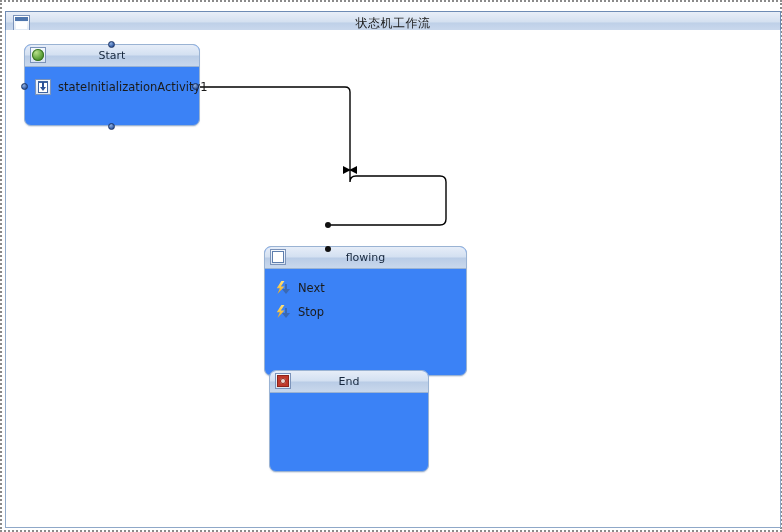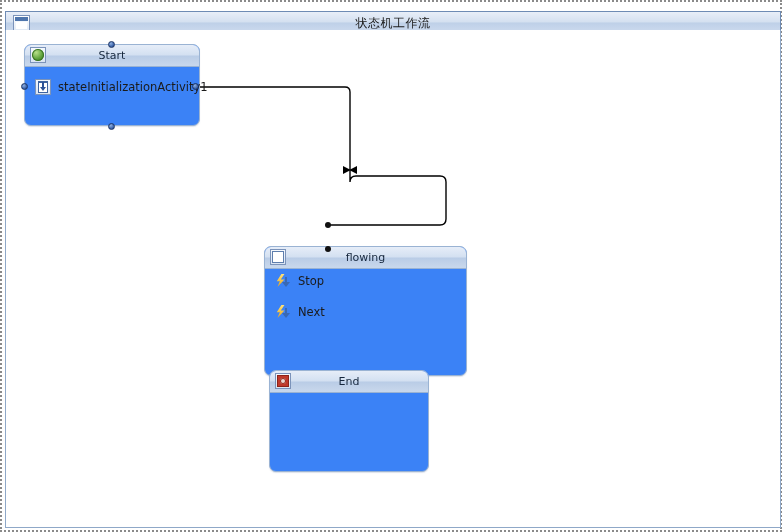--- a/index.html
+++ b/index.html
@@ -342,34 +342,34 @@
 
     <div class="state-box" style="left:258px; top:168px; width:203px; height:130px;margin-top:48px;">
       <div class="state-header">
         <span class="ico ico-panel" style="position:absolute; left:5px; top:2px;">
           <span class="ico-frame"></span>
           <span class="glyph"></span>
         </span>
         <span class="header-title">flowing</span>
       </div>
       <div class="state-body">
+        <div class="activity-row" style="margin-top:7px;">
+          <span class="ico ico-event">
+            <span class="bolt"></span>
+            <span class="earrow"></span>
+          </span>
+          <span class="row-label">Next</span>
+        </div>
         <div class="activity-row">
           <span class="ico ico-event">
             <span class="bolt"></span>
             <span class="earrow"></span>
           </span>
           <span class="row-label">Stop</span>
         </div>
-        <div class="activity-row" style="margin-top:7px;">
-          <span class="ico ico-event">
-            <span class="bolt"></span>
-            <span class="earrow"></span>
-          </span>
-          <span class="row-label">Next</span>
-        </div>
       </div>
     </div>
 
     <div class="line-dot" style="left:319px; top:192px;"></div>
     <div class="line-dot" style="left:319px; top:216px;"></div>
 
     <div class="state-box" style="left:263px; top:340px; width:160px; height:102px;">
       <div class="state-header">
         <span class="ico ico-end" style="position:absolute; left:5px; top:2px;">
           <span class="ico-frame"></span>

